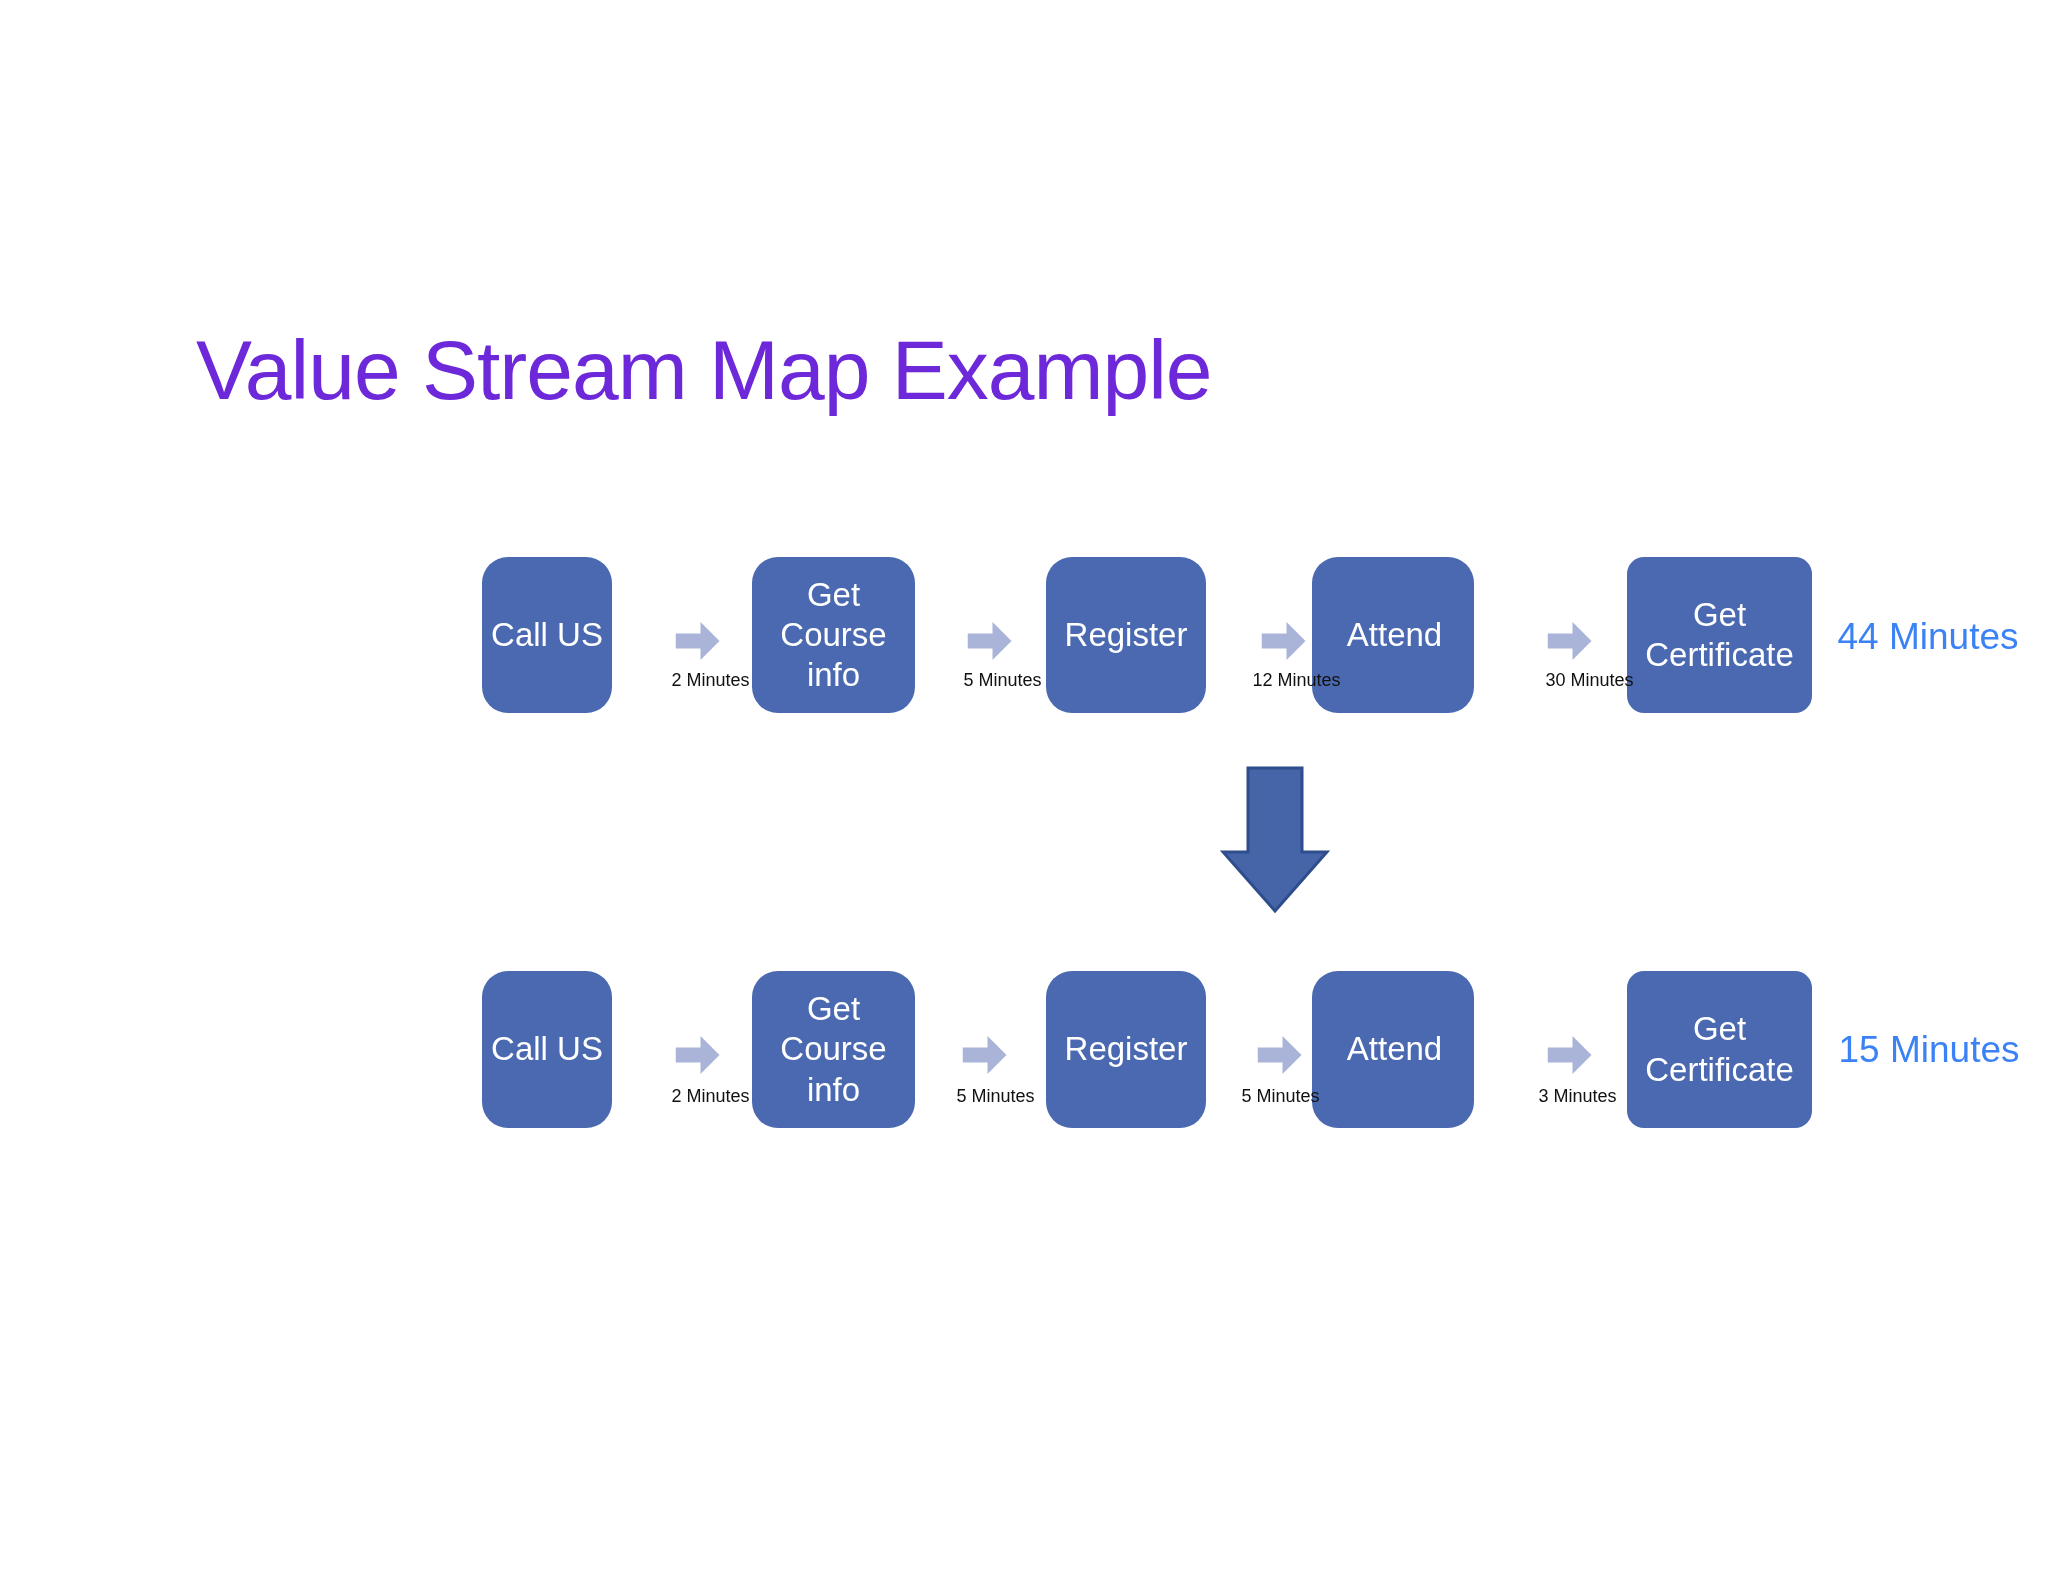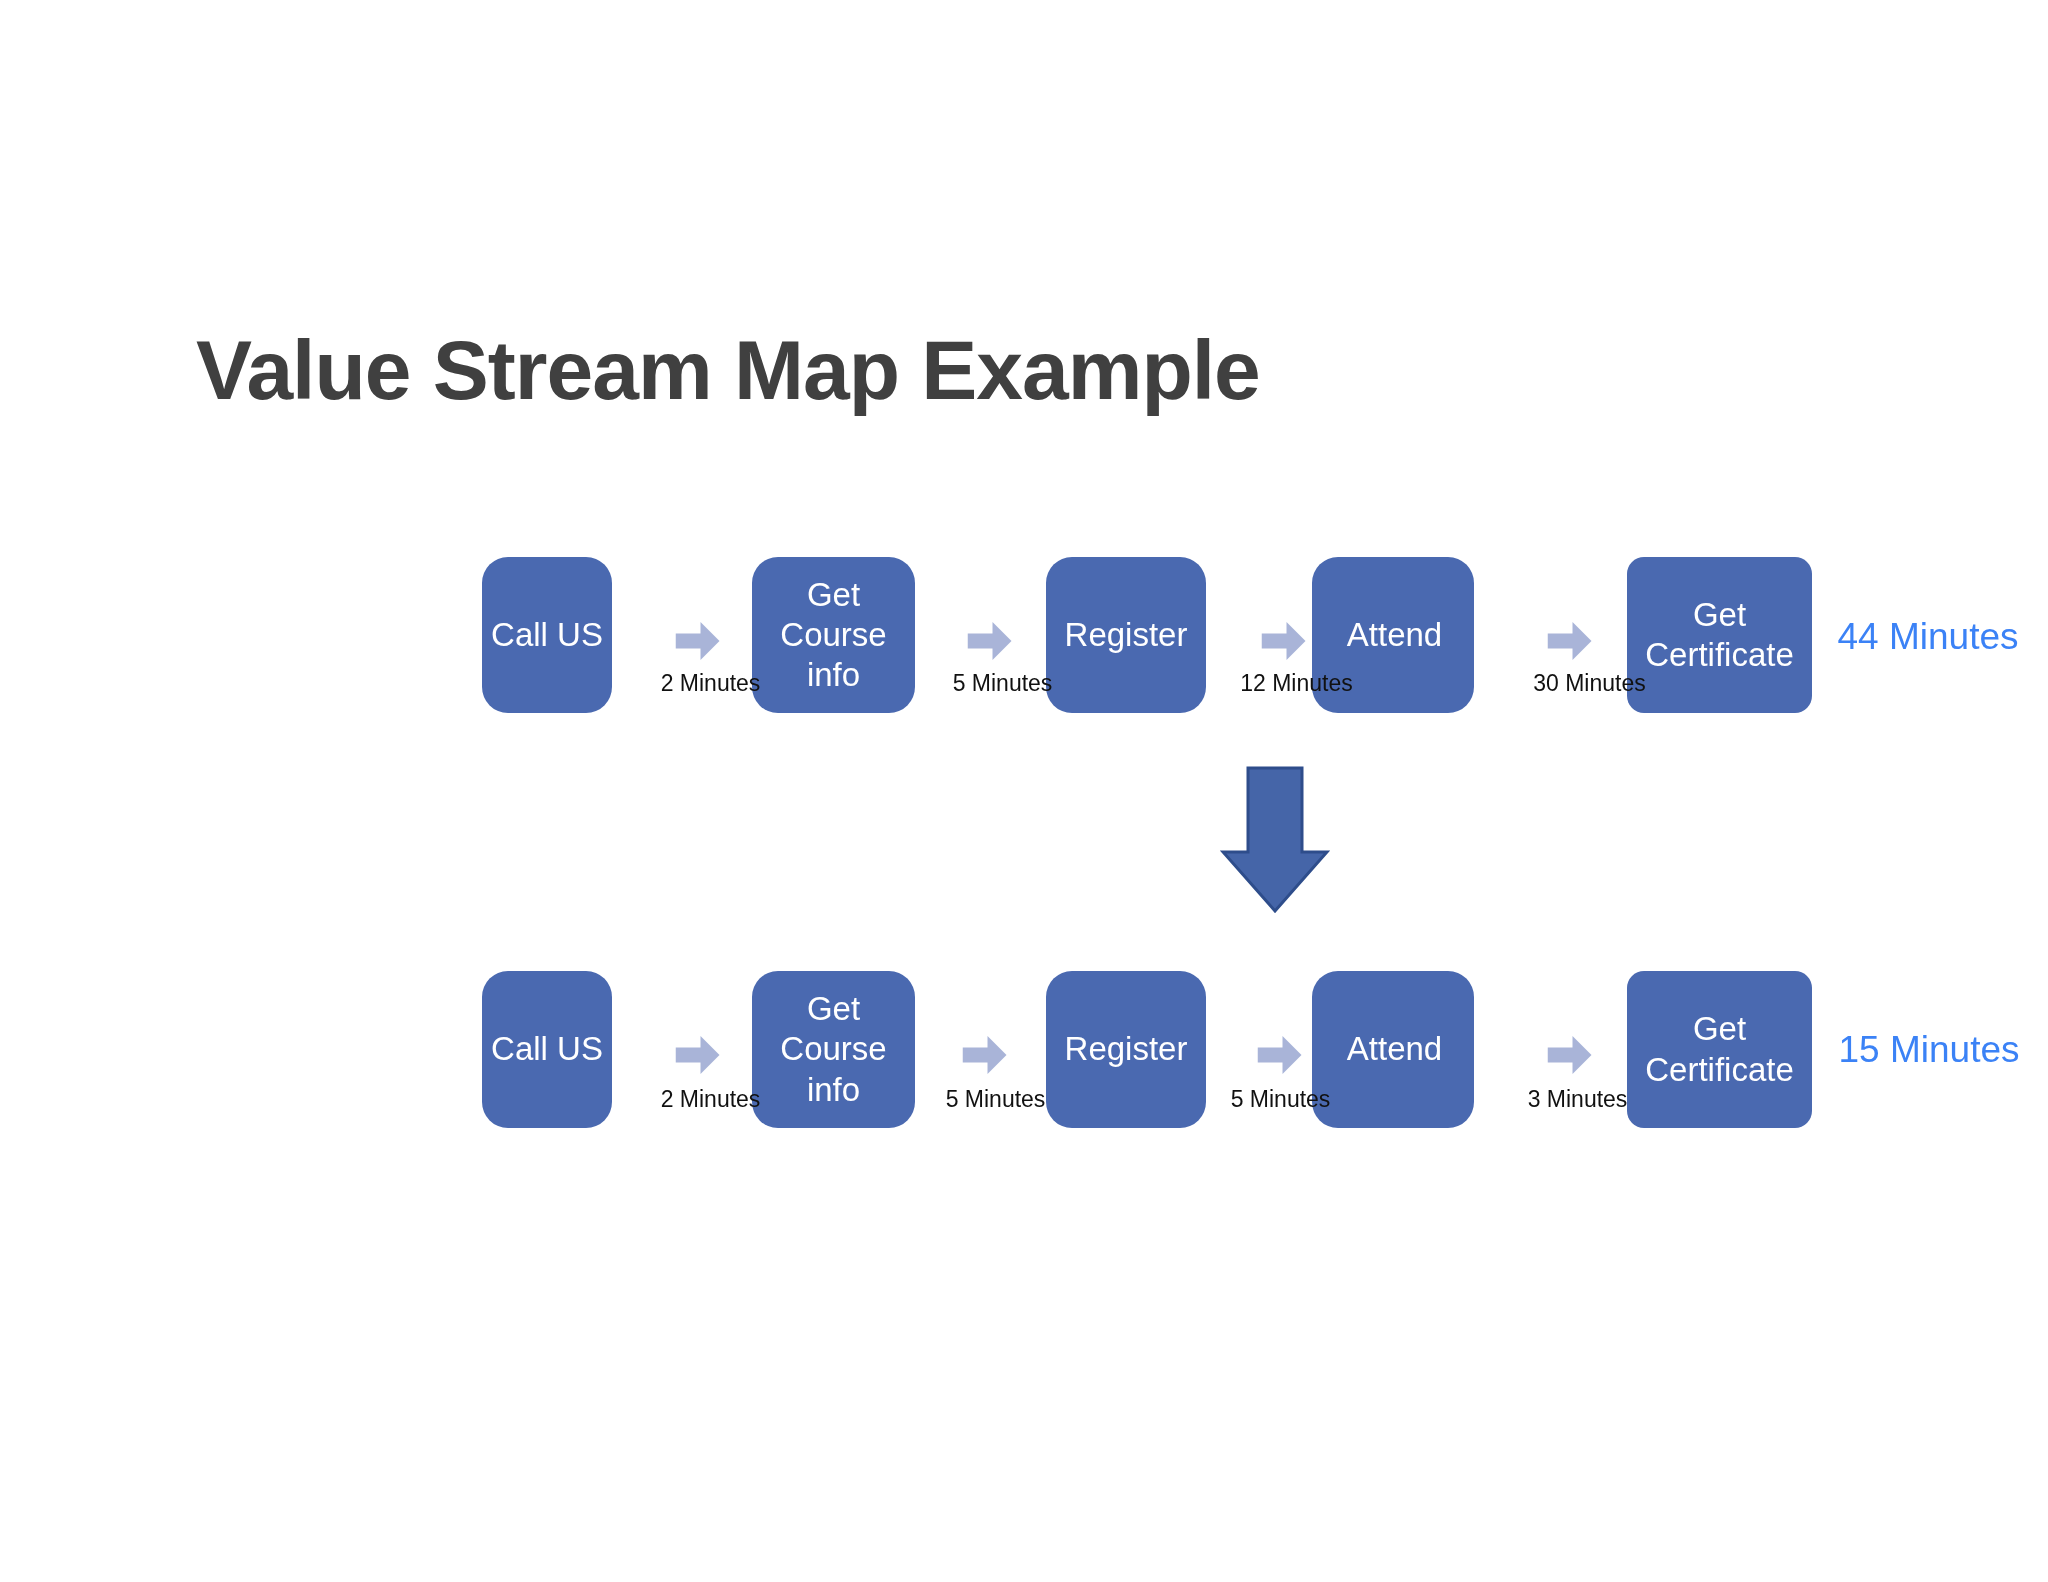--- a/index.html
+++ b/index.html
@@ -16,23 +16,23 @@
     position: absolute;
     left: 0; top: 0;
     width: 2048px;
     height: 1582px;
   }
   .slide-title {
     position: absolute;
     left: 196px;
     top: 322px;
     font-size: 84px;
-    font-weight: 700;
+    font-weight: 400;
     letter-spacing: -1px;
-    color: #404040;
+    color: #6d28d9;
     white-space: nowrap;
   }
   .step-box {
     position: absolute;
     background: #4A69B0;
     border-radius: 26px;
     color: #ffffff;
     font-size: 33px;
     line-height: 1.22;
     display: flex;
@@ -44,21 +44,21 @@
   }
   .connector {
     position: absolute;
     width: 45px;
     height: 40px;
     transform: translateX(-50%);
   }
   .duration-label {
     position: absolute;
     transform: translateX(-50%);
-    font-size: 23px;
+    font-size: 18px;
     color: #111111;
     white-space: nowrap;
     padding-left: 25px;
   }
   .total-label {
     position: absolute;
     transform: translateX(-50%);
     font-size: 37px;
     color: #3b82f6;
     white-space: nowrap;

